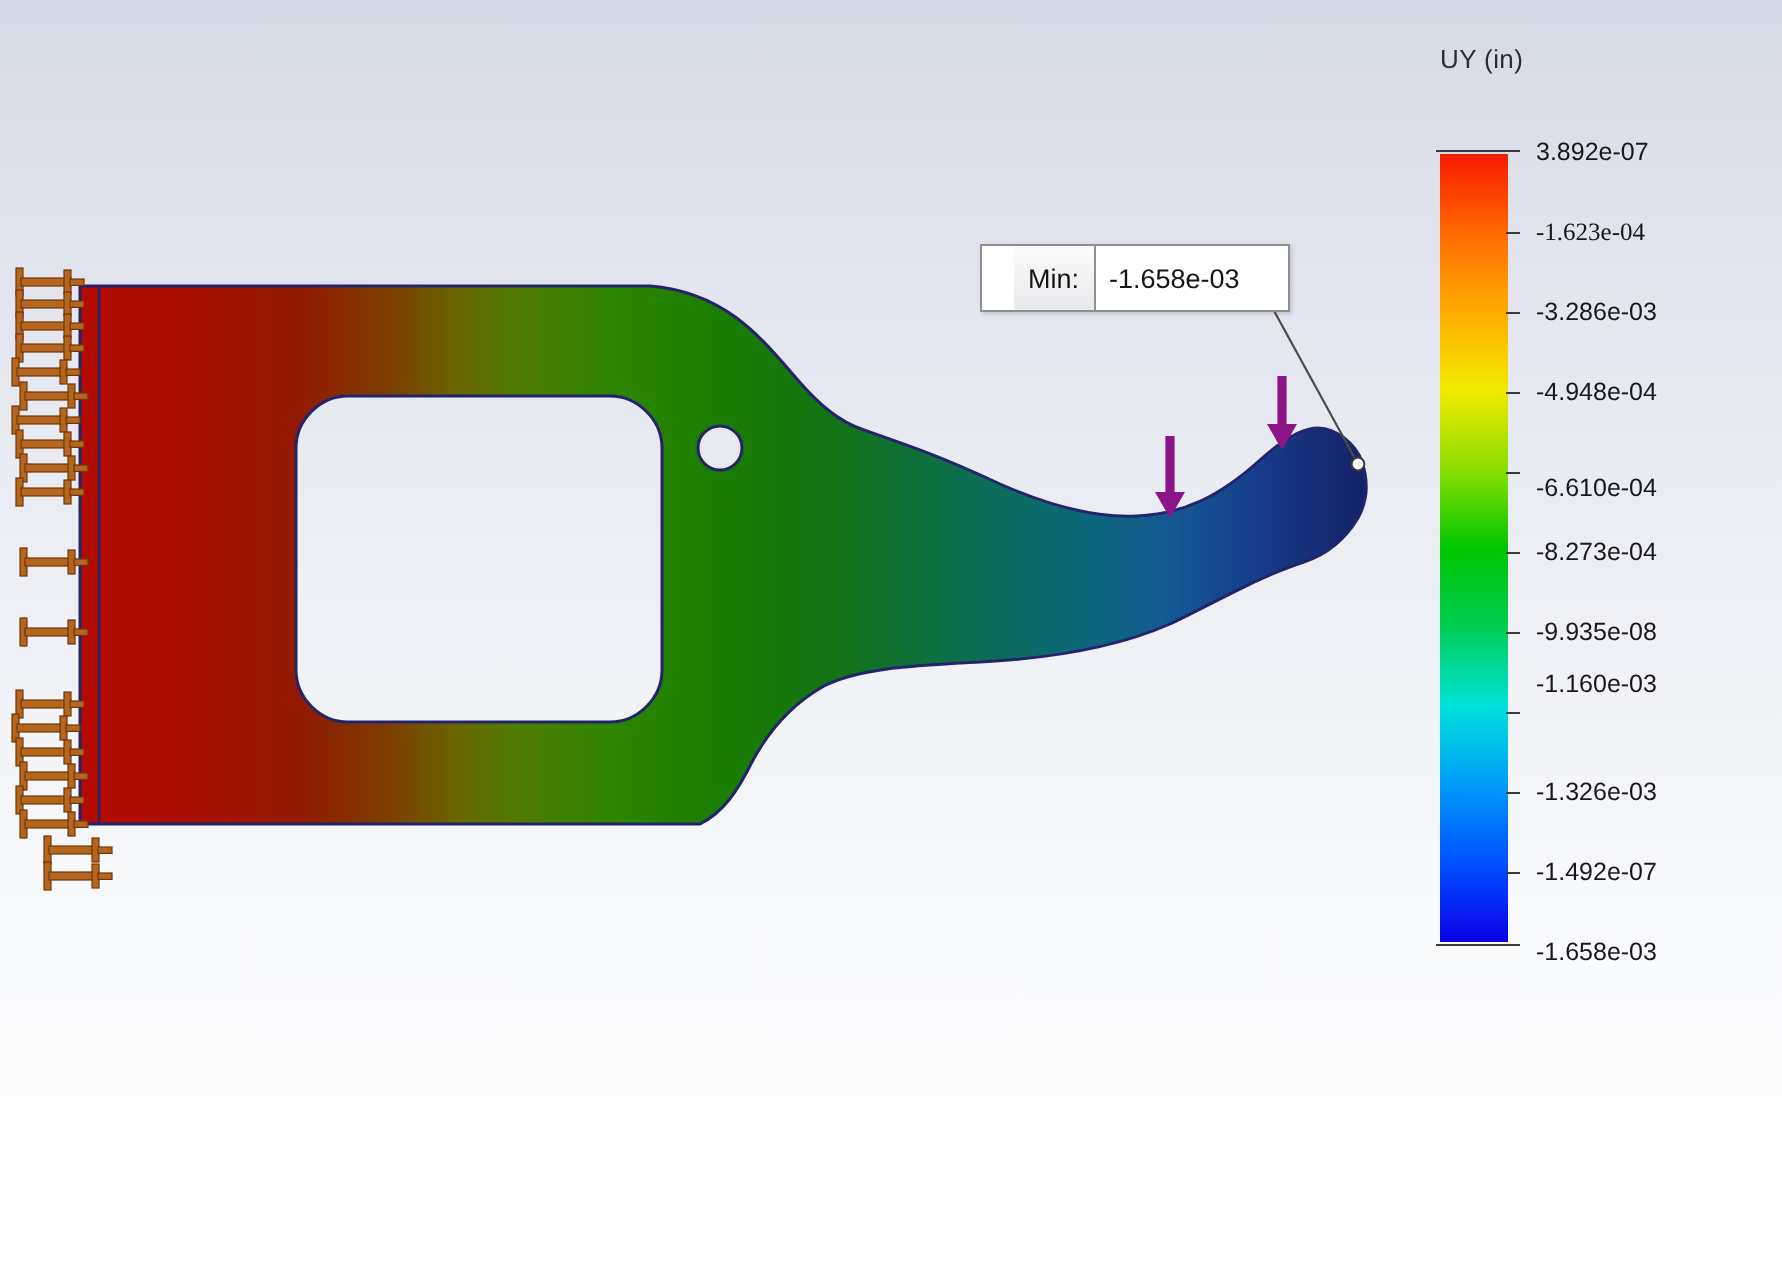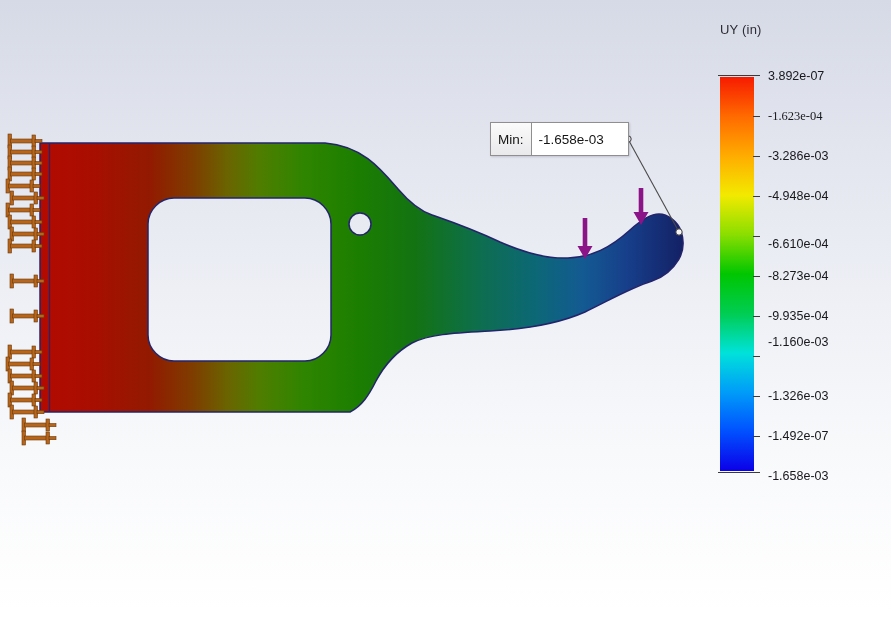--- a/index.html
+++ b/index.html
@@ -30,20 +30,21 @@
   .callout{
     position:absolute;left:490px;top:122px;height:32px;display:flex;
     border:1px solid #8f8f8f;background:#ffffff;
     box-shadow:1px 1px 2px rgba(90,90,110,0.25);
     font-size:13.5px;color:#151515;
   }
   .callout .cell{display:flex;align-items:center;padding:0 7px;}
   .callout .cell.key{
     background:linear-gradient(180deg,#fbfbfb,#e9e9ec);
     border-right:1px solid #8f8f8f;
+    margin-left:16px;
   }
   .callout .cell.val{background:#ffffff;width:82px;}
 </style>
 </head>
 <body>
 
 <div class="viewport">
 
   <svg class="scene" width="891" height="643" viewBox="0 0 891 643">
     <defs>
@@ -239,21 +240,21 @@
         <div class="cb-label" style="top: 108px; font-family: Liberation Serif, serif;">-1.623e-04</div>
         <div class="cb-tick" style="top: 156px;"></div>
         <div class="cb-label" style="top: 148px;">-3.286e-03</div>
         <div class="cb-tick" style="top: 196px;"></div>
         <div class="cb-label" style="top: 188px;">-4.948e-04</div>
         <div class="cb-tick" style="top: 236px;"></div>
         <div class="cb-label" style="top: 236px;">-6.610e-04</div>
         <div class="cb-tick" style="top: 276px;"></div>
         <div class="cb-label" style="top: 268px;">-8.273e-04</div>
         <div class="cb-tick" style="top: 316px;"></div>
-        <div class="cb-label" style="top: 308px;">-9.935e-04</div>
+        <div class="cb-label" style="top: 308px;">-9.935e-08</div>
         <div class="cb-tick" style="top: 356px;"></div>
         <div class="cb-label" style="top: 334px;">-1.160e-03</div>
         <div class="cb-tick" style="top: 396px;"></div>
         <div class="cb-label" style="top: 388px;">-1.326e-03</div>
         <div class="cb-tick" style="top: 436px;"></div>
         <div class="cb-label" style="top: 428px;">-1.492e-07</div>
         <div class="cb-label" style="top: 468px;">-1.658e-03</div>
       </div>
   </div>
 

